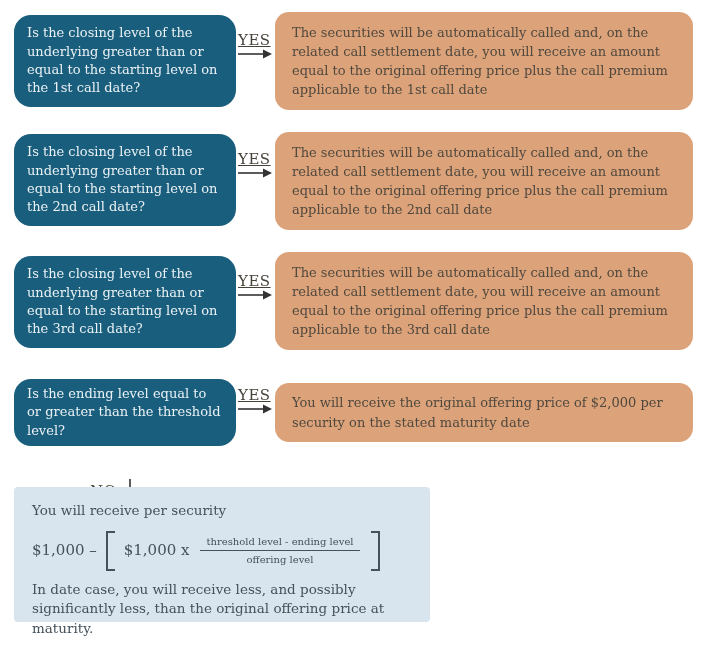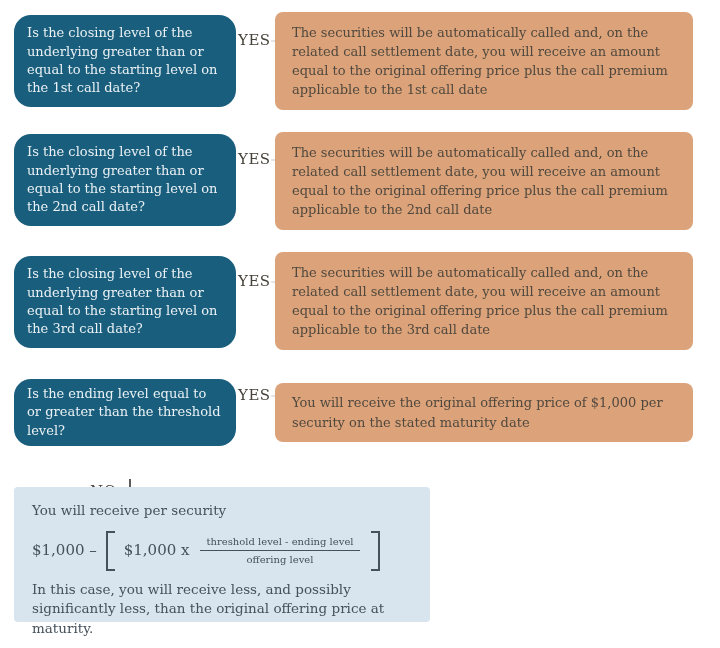--- a/index.html
+++ b/index.html
@@ -23,28 +23,29 @@
   .qbox{
     position:absolute;left:14px;width:222px;
     background:var(--question-box);color:var(--question-text);
     border-radius:17px;padding:8px 13px;
     font-size:13px;line-height:1.42;
     display:flex;align-items:center;
   }
   .obox{
     position:absolute;left:275px;width:418px;
     background:var(--outcome-box);color:var(--outcome-text);
-    border-radius:8px;padding:8px 17px;
+    border-radius:14px;padding:8px 17px;
     font-size:13px;line-height:1.48;
     display:flex;align-items:center;
   }
   .yes-connector{
     position:absolute;width:38px;
-    display:flex;align-items:center;
+    display:flex;flex-direction:column;
     color:var(--connector-text);
+    text-decoration:underline;
   }
   .yes-connector .lbl{font-size:15px;letter-spacing:0.5px;line-height:1;}
   .no-connector{
     position:absolute;display:flex;align-items:center;gap:8px;
     color:var(--connector-text);
     margin-top:28px;
   }
   .no-connector .lbl{font-size:15px;letter-spacing:0.5px;line-height:1;position:relative;top:-4px;}
   svg{display:block;}
 
@@ -137,21 +138,21 @@
     <span>Is the ending level equal to or greater than the threshold level?</span>
   </div>
   <div class="yes-connector" style="left:238px;top:388px;">
     <span class="lbl">YES</span>
     <svg width="34" height="12" viewBox="0 0 34 12">
       <line x1="0" y1="6" x2="25" y2="6" stroke="#333" stroke-width="1.6"></line>
       <polygon points="25,1.5 34,6 25,10.5" fill="#333"></polygon>
     </svg>
   </div>
   <div class="obox" style="top:383px;height:59px;">
-    <span>You will receive the original offering price of $1,000 per security on the stated maturity date</span>
+    <span>You will receive the original offering price of $2,000 per security on the stated maturity date</span>
   </div>
   <div class="no-connector" style="left:90px;top:451px;">
     <span class="lbl">NO</span>
     <svg width="12" height="32" viewBox="0 0 12 32">
       <line x1="6" y1="0" x2="6" y2="23" stroke="#333" stroke-width="1.6"></line>
       <polygon points="1.5,23 10.5,23 6,32" fill="#333"></polygon>
     </svg>
   </div>
 
   <div class="final-box">
@@ -159,16 +160,16 @@
     <div class="formula">
       <span>$1,000 –</span>
       <span class="bracket left"></span>
       <span>$1,000 x</span>
       <span class="fraction">
         <span class="num">threshold level - ending level</span>
         <span class="den">offering level</span>
       </span>
       <span class="bracket right"></span>
     </div>
-    <div>In this case, you will receive less, and possibly significantly less, than the original offering price at maturity.</div>
+    <div>In date case, you will receive less, and possibly significantly less, than the original offering price at maturity.</div>
   </div>
 
 </div>
 
 </body></html>

